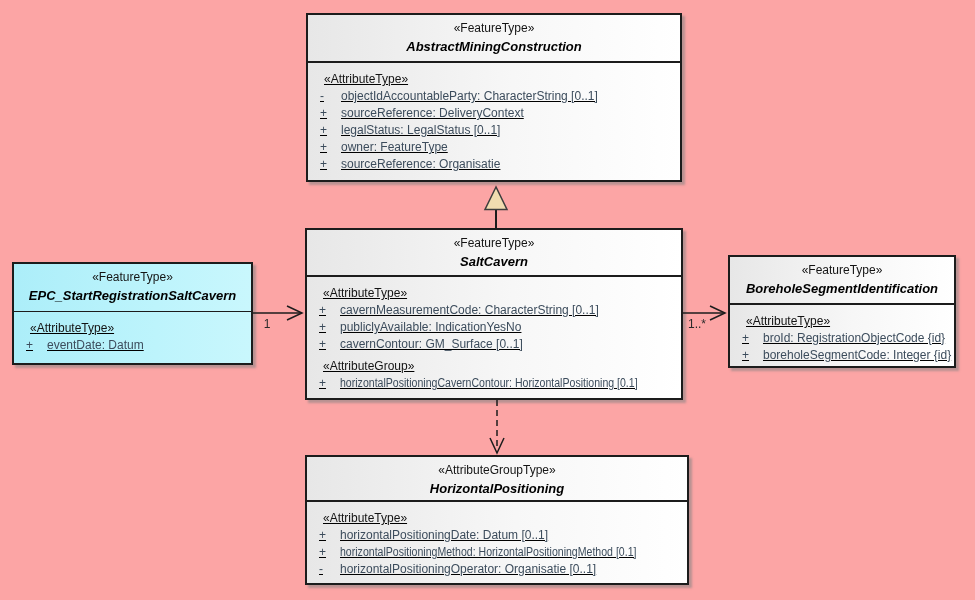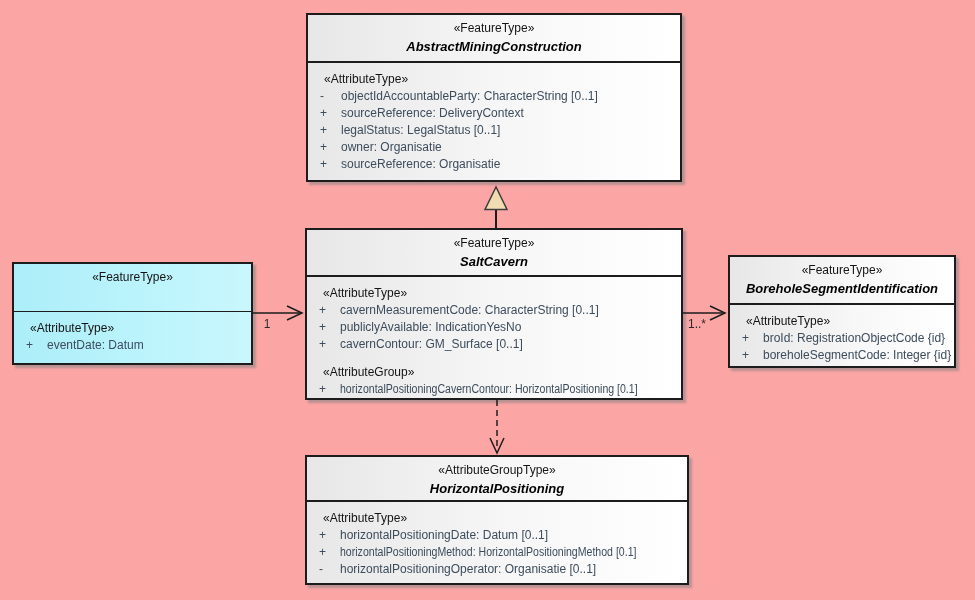--- a/index.html
+++ b/index.html
@@ -22,23 +22,23 @@
   }
   .hdr {
     box-sizing:border-box;
     border-bottom:2px solid #1c1c1c;
     text-align:center;
     padding-top:6px;
   }
   .st { font-size:12px; color:#141414; line-height:15px; }
   .nm { font-size:13px; font-weight:bold; color:#000000; line-height:17px; margin-top:2px;font-style:italic; }
   .italic { }
-  .attrs { padding:8px 22px 4px 6px; }
+  .attrs { padding:8px 22px 4px 6px;text-decoration:underline; }
   .sec { font-size:12px; color:#141414; padding-left:10px; line-height:17px; }
-  .gap { margin-top:11px; }
+  .gap { margin-top:5px; }
   .row { display:flex; font-size:12px; color:#3c4c5c; line-height:17px; }
   .vis { width:21px; flex:none; padding-left:6px; }
   .txt { white-space:nowrap; }
   .condensed { display:inline-block; transform:scaleX(0.88); transform-origin:left center; }
   .overlay { position:absolute; left:0; top:0; pointer-events:none; }
   .mult { position:absolute; font-size:12px; color:#2b2b2b; }
 </style>
 </head>
 <body>
 
@@ -58,21 +58,21 @@
       <div class="row">
         <span class="vis">+</span>
         <span class="txt">sourceReference: DeliveryContext</span>
       </div>
       <div class="row">
         <span class="vis">+</span>
         <span class="txt">legalStatus: LegalStatus [0..1]</span>
       </div>
       <div class="row">
         <span class="vis">+</span>
-        <span class="txt">owner: Organisatie</span>
+        <span class="txt">owner: FeatureType</span>
       </div>
       <div class="row">
         <span class="vis">+</span>
         <span class="txt">sourceReference: Organisatie</span>
       </div>
     </div>
   </div>
 
   <div class="box" style="left:305px; top:228px; width:378px; height:172px;">
     <div class="hdr" style="height:47px;">
@@ -97,20 +97,21 @@
       <div class="row">
         <span class="vis">+</span>
         <span class="txt condensed">horizontalPositioningCavernContour: HorizontalPositioning [0.1]</span>
       </div>
     </div>
   </div>
 
   <div class="box cyan" style="left:12px; top:262px; width:241px; height:103px;">
     <div class="hdr" style="height:48px; border-bottom-width:1.5px;">
       <div class="st">«FeatureType»</div>
+      <div class="nm">EPC_StartRegistrationSaltCavern</div>
     </div>
     <div class="attrs">
       <div class="sec">«AttributeType»</div>
       <div class="row">
         <span class="vis">+</span>
         <span class="txt">eventDate: Datum</span>
       </div>
     </div>
   </div>
 

